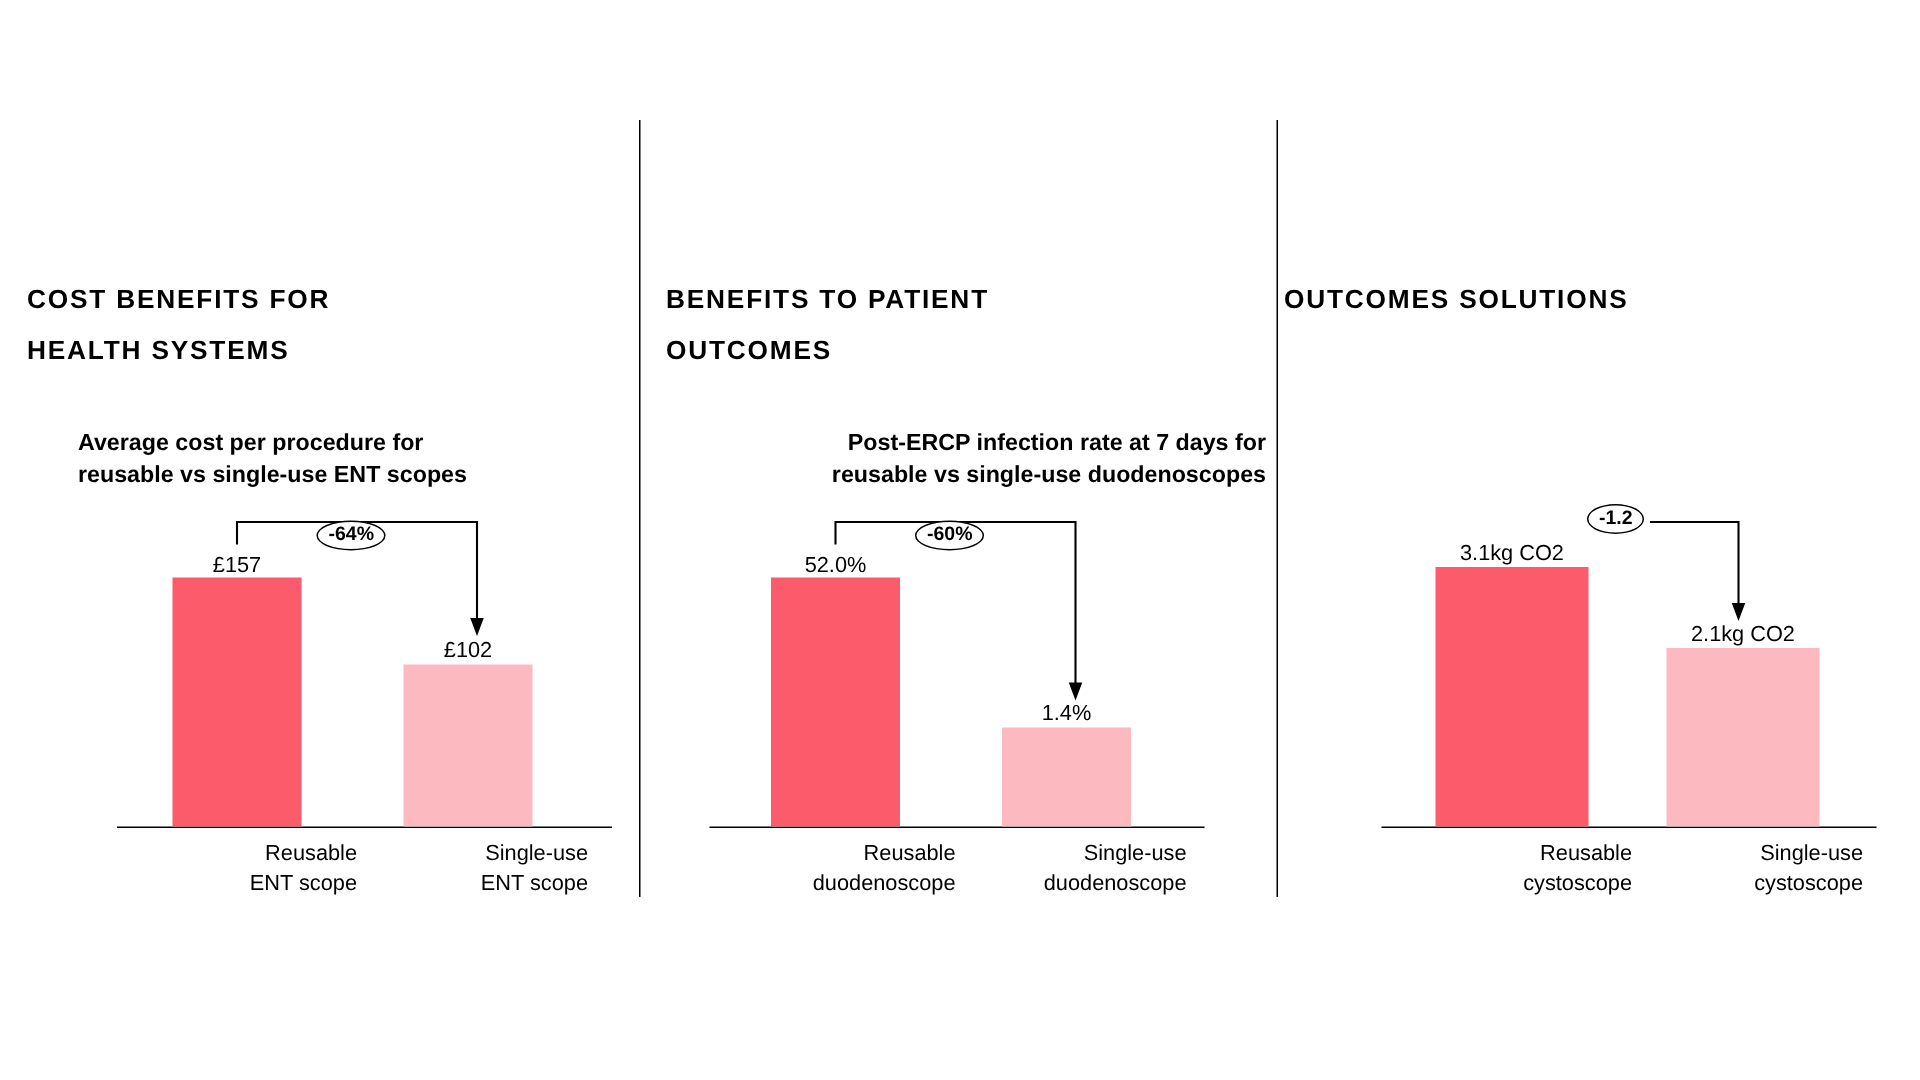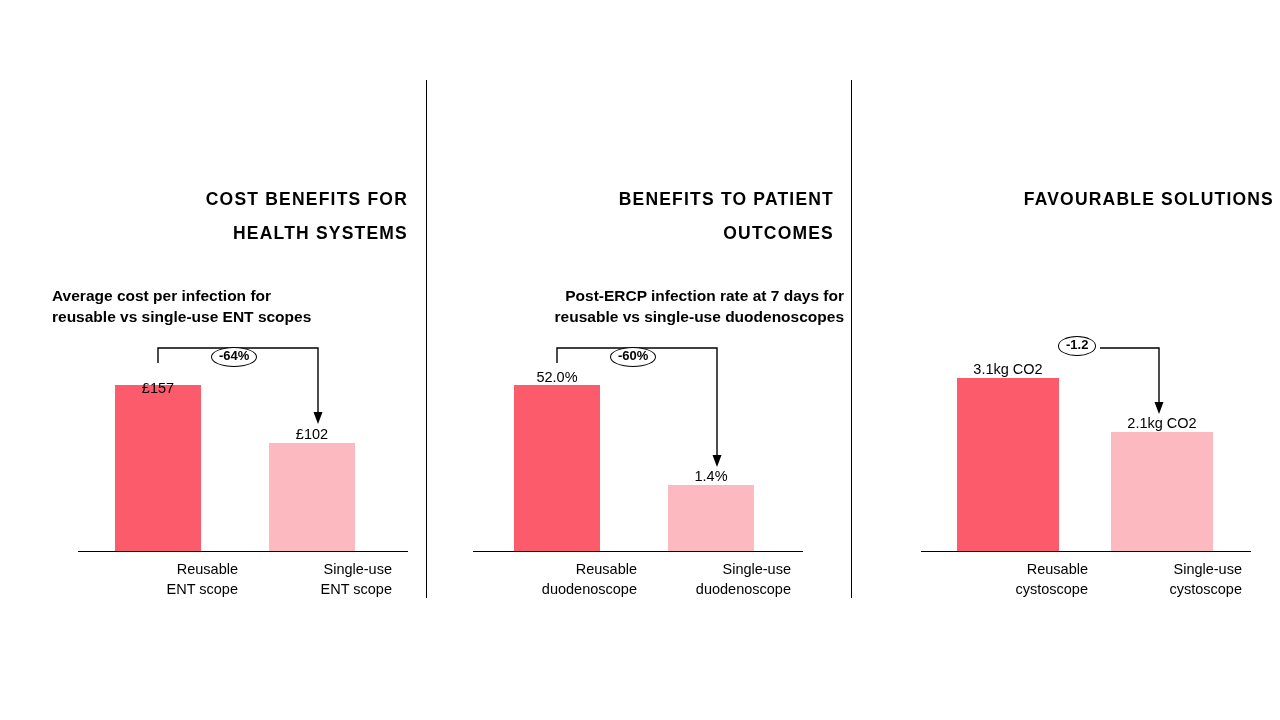--- a/index.html
+++ b/index.html
@@ -42,21 +42,21 @@
     background: #000000;
   }
   .divider.d1 { left: 426px; }
   .divider.d2 { left: 851px; }
 
   .panel-title {
     position: absolute;
     left: 18px;
     right: 18px;
     top: 182px;
-    text-align: right;
+    text-align: left;
     font-weight: bold;
     font-size: 17.5px;
     letter-spacing: 1.2px;
     line-height: 1.95;
   }
 
   .panel-subtitle {
     position: absolute;
     left: 52px;
     right: 20px;
@@ -136,32 +136,32 @@
 <div class="panels">
 
   <div class="panel p1">
 
     <div class="panel-title">
       <div>COST  BENEFITS  FOR</div>
       <div>HEALTH  SYSTEMS</div>
     </div>
 
     <div class="panel-subtitle">
-      <div>Average cost per infection for</div>
+      <div>Average cost per procedure for</div>
       <div>reusable vs single-use ENT scopes</div>
     </div>
 
     <div class="chart">
 
       <div class="axis" style="left:78px; top:551px; width:330px;"></div>
 
       <div class="bar dark" style="left:115px; top:385px; width:86px; height:166px;"></div>
       <div class="bar light" style="left:269px; top:443px; width:86px; height:108px;"></div>
 
-      <div class="bar-value" style="left:98px; top:380px;">£157</div>
+      <div class="bar-value" style="left:98px; top:369px;">£157</div>
       <div class="bar-value" style="left:252px; top:426px;">£102</div>
 
       <svg class="connector" width="426" height="720">
         <path d="M158,363 L158,348 L318,348 L318,415" stroke="#000" stroke-width="1.4" fill="none"></path>
         <path d="M318,424 L313.5,412 L322.5,412 Z" fill="#000"></path>
       </svg>
 
       <div class="badge" style="left:211px; top:347px;">-64%</div>
 
       <div class="cat-label" style="left:78px; top:560px;">
@@ -210,21 +210,21 @@
       <div class="cat-label" style="left:205px; top:560px;">
         <div>Single-use</div>
         <div>duodenoscope</div>
       </div>
     </div>
   </div>
 
   <div class="panel p3">
 
     <div class="panel-title" style="left:4px; right:4px;">
-      <div>FAVOURABLE  SOLUTIONS</div>
+      <div>OUTCOMES  SOLUTIONS</div>
     </div>
 
 
     <div class="chart">
       <div class="axis" style="left:69px; top:551px; width:330px;"></div>
 
       <div class="bar dark" style="left:105px; top:378px; width:102px; height:173px;"></div>
       <div class="bar light" style="left:259px; top:432px; width:102px; height:119px;"></div>
 
       <div class="bar-value" style="left:96px; top:361px;">3.1kg CO2</div>

